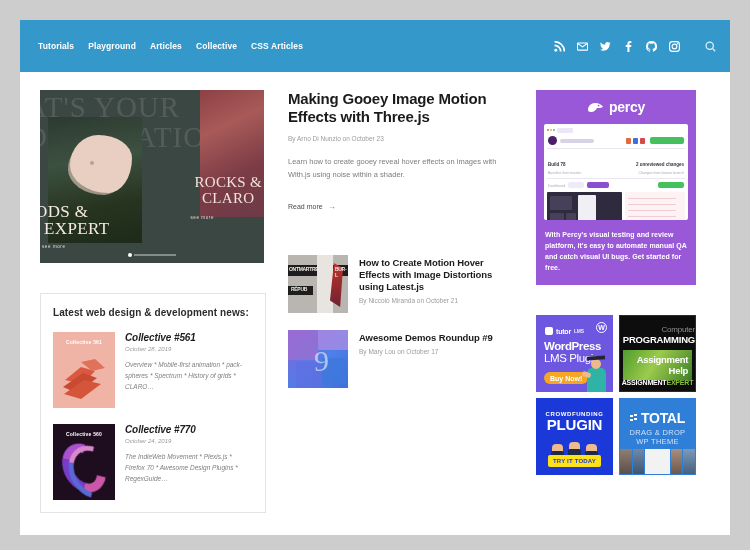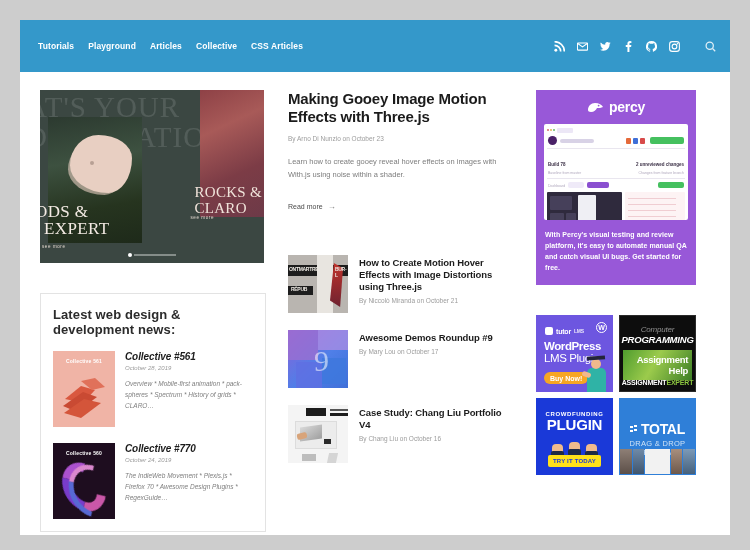--- a/index.html
+++ b/index.html
@@ -145,22 +145,22 @@
     letter-spacing: 0.6px;
   }
   .hero-slide-right {
     position: absolute;
     right: 0; top: 0;
     width: 64px; height: 127px;
     background: linear-gradient(155deg,#8e4146 0%, #a85a58 30%, #7c3c46 65%, #6d3a48 100%);
   }
   .hero-title-2 {
     position: absolute;
-    right: 2px; top: 94px;
-    text-align: left;
+    right: 2px; top: 84px;
+    text-align: center;
     font-family: "Liberation Serif", serif;
     color: #f0e3da;
     font-size: 15px;
     line-height: 16px;
     letter-spacing: 0.3px;
     white-space: nowrap;
   }
   .hero-more2 {
     position: absolute;
     right: 50px; top: 125px;
@@ -182,21 +182,21 @@
   }
 
   
   .news-box {
     margin-top: 30px;
     border: 1px solid #e3e3e3;
     padding: 13px 12px 12px 12px;
     background: #fff;
   }
   .news-heading {
-    font-size: 13px;
+    font-size: 10px;
     font-weight: bold;
     color: #2b2b2b;
     letter-spacing: 0.1px;
     margin-bottom: 14px;
   }
   .news-item { display: flex; gap: 10px; margin-bottom: 16px; }
   .news-item:last-child { margin-bottom: 0; }
   .news-thumb {
     width: 62px; height: 76px; flex: none;
     position: relative; overflow: hidden;
@@ -401,21 +401,21 @@
   .ad-tutor .person {
     position:absolute; right:3px; bottom:0; width:26px; height:36px;
   }
   .ad-tutor .person .head { position:absolute; left:7px; top:3px; width:10px; height:10px; border-radius:50%; background:#f0b98c; }
   .ad-tutor .person .cap { position:absolute; left:3px; top:0; width:18px; height:4px; background:#23243a; transform:rotate(-4deg); }
   .ad-tutor .person .body { position:absolute; left:3px; top:12px; width:19px; height:24px; background:#2fb3a6; border-radius:5px 5px 0 0; }
   .ad-tutor .person .arm { position:absolute; left:-2px; top:16px; width:9px; height:5px; background:#f0b98c; border-radius:3px; transform:rotate(18deg); }
 
   
   .ad-assign { background:#0d0d0d; border:1px solid #2a2a2a; }
-  .ad-assign .hdr { padding:9px 0 0 0; text-align:center;font-style:italic; }
+  .ad-assign .hdr { padding:9px 0 0 0; text-align:right; }
   .ad-assign .hdr .w1 { color:#8f8f8f; font-size:8px; letter-spacing:-0.2px; }
   .ad-assign .hdr .w2 { color:#ffffff; font-size:9.5px; font-weight:bold; letter-spacing:-0.2px; }
   .ad-assign .greenbox {
     margin: 5px 3px 0 3px; height:30px;
     background: linear-gradient(120deg,#4f9c2e 0%, #9ccb4c 45%, #3d7f27 100%);
     display:flex; flex-direction:column; align-items:flex-end; justify-content:center;
     padding-right:4px;
   }
   .ad-assign .greenbox .g1 { color:#ffffff; font-size:9.5px; font-weight:bold; letter-spacing:-0.3px; }
   .ad-assign .greenbox .g2 { color:#ffffff; font-size:9.5px; font-weight:bold; letter-spacing:-0.3px; }
@@ -433,21 +433,21 @@
   .ad-crowd .hands { position:absolute; left:14px; top:44px; width:50px; height:16px; }
   .ad-crowd .hands .h { position:absolute; width:11px; height:12px; background:#f0bb8c; border-radius:4px 4px 1px 1px; }
   .ad-crowd .hands .s { position:absolute; width:13px; height:7px; background:#1f2a44; border-radius:2px; top:9px; }
   .ad-crowd .cta {
     position:absolute; left:12px; right:12px; bottom:8px; background:#ffe11a; color:#1a39d8;
     font-size:6px; font-weight:bold; text-align:center; padding:3px 0; border-radius:2px; letter-spacing:0.2px;
   }
 
   
   .ad-total { background:#2f7fd8; }
-  .ad-total .trow { display:flex; align-items:center; justify-content:center; gap:3px; padding-top:23px; }
+  .ad-total .trow { display:flex; align-items:center; justify-content:center; gap:3px; padding-top:12px; }
   .ad-total .tdots { width:8px; height:9px; position:relative; }
   .ad-total .tdots i { position:absolute; width:2.5px; height:2.5px; background:#fff; display:block; }
   .ad-total .tname { color:#ffffff; font-size:14px; font-weight:bold; letter-spacing:-0.3px; }
   .ad-total .t2 { color:#cfe2f6; font-size:7.5px; text-align:center; letter-spacing:0.3px; margin-top:2px; }
   .ad-total .t3 { color:#cfe2f6; font-size:7.5px; text-align:center; letter-spacing:0.3px; }
   .ad-total .photos { position:absolute; left:0; right:0; bottom:0; height:26px; display:flex; gap:1px; padding:0 1px 1px 1px; }
   .ad-total .photos span { flex:1; background:#cfd6dd; }
   .ad-total .photos span:nth-child(1){ background:linear-gradient(180deg,#8e7f76,#5c4f48); }
   .ad-total .photos span:nth-child(2){ background:linear-gradient(180deg,#6f8aa8,#3f556e); }
   .ad-total .photos span:nth-child(3){ background:#f2f2f2; flex:2.1; }
@@ -599,56 +599,39 @@
           <div class="art-thumb t-montmartre">
             <div class="band"></div>
             <div class="band2"></div>
             <div class="wtile"></div>
             <div class="redfig"></div>
             <div class="txt1">ONTMARTRE</div>
             <div class="txt2">BUR-L</div>
             <div class="txt3">RÉPUB</div>
           </div>
           <div class="art-body">
-            <div class="art-title">How to Create Motion Hover Effects with Image Distortions using Three.js</div>
+            <div class="art-title">How to Create Motion Hover Effects with Image Distortions using Latest.js</div>
             <div class="art-byline">By Niccolò Miranda on October 21</div>
           </div>
         </div>
 
         <div class="article-row">
           <div class="art-thumb t-purple">
             <div class="sq1"></div>
             <div class="sq2"></div>
             <div class="sq3"></div>
             <div class="sq4"></div>
             <div class="z">9</div>
           </div>
           <div class="art-body">
             <div class="art-title">Awesome Demos Roundup #9</div>
             <div class="art-byline">By Mary Lou on October 17</div>
           </div>
         </div>
 
-        <div class="article-row">
-          <div class="art-thumb t-laptop">
-            <div class="topbar"></div>
-            <div class="topbar2"></div>
-            <div class="topbar3"></div>
-            <div class="card"></div>
-            <div class="lap"></div>
-            <div class="hand"></div>
-            <div class="dot"></div>
-            <div class="b1"></div>
-            <div class="b2"></div>
-          </div>
-          <div class="art-body">
-            <div class="art-title">Case Study: Chang Liu Portfolio V4</div>
-            <div class="art-byline">By Chang Liu on October 16</div>
-          </div>
-        </div>
       </div>
     </div>
 
     <div class="col-right">
 
       <div class="percy-ad">
         <div class="percy-head">
           <svg class="percy-logo-glyph" viewBox="0 0 17 13">
             <path d="M1 9 C1 5 4 2 8 2 C12 2 15 4 16 6 C14 7 12 7 10 7 C9 9 7 11 4 11 C2 11 1 10 1 9 Z" fill="#ffffff"></path>
             <circle cx="11.6" cy="4.6" r="0.9" fill="#9858d8"></circle>

